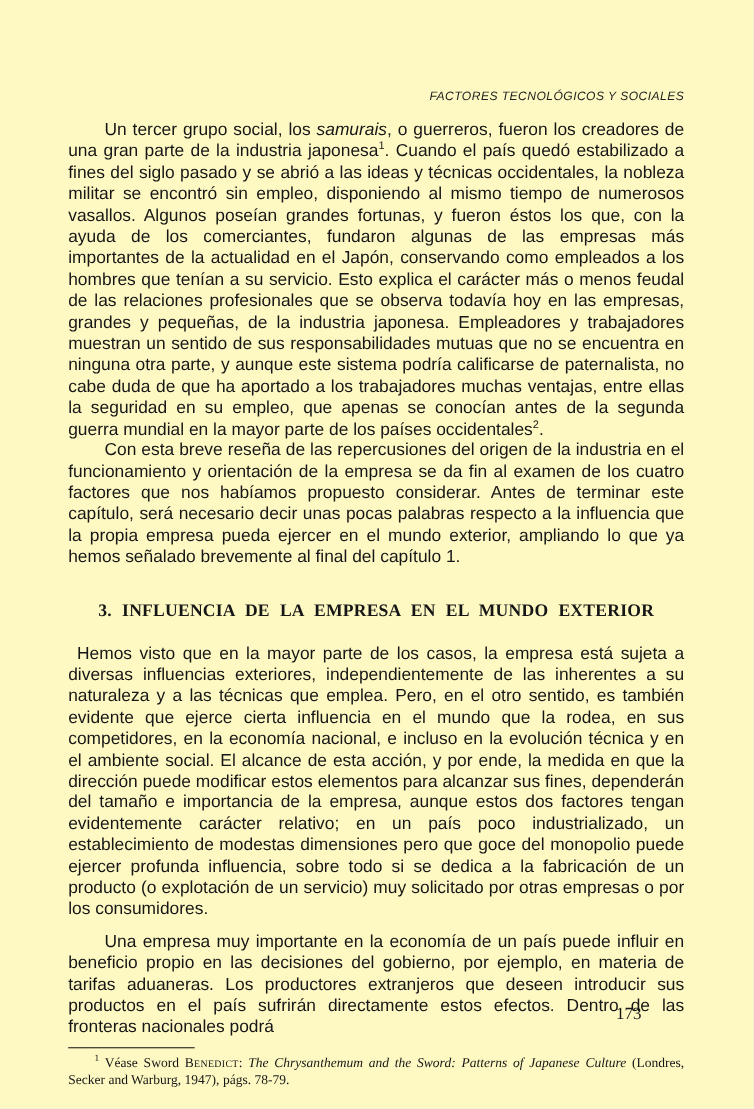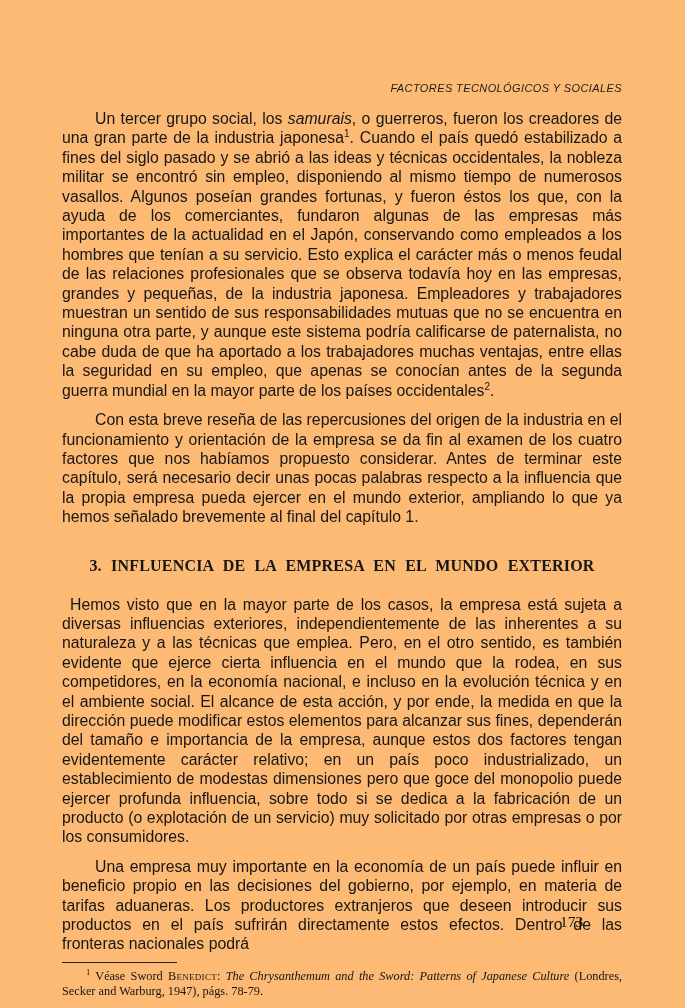--- a/index.html
+++ b/index.html
@@ -1,20 +1,20 @@
 <!DOCTYPE html>
 <html><head>
 <meta charset="utf-8">
 <style>
   html, body { margin: 0; padding: 0; background: #e8e8e8; }
   .page {
     position: relative;
     width: 685px;
     height: 1008px;
-    background: #fdba74;
+    background: #fef9c3;
     overflow: hidden;
     color: #161616;
   }
   .column {
     position: absolute;
     left: 62px;
     top: 82px;
     width: 560px;
   }
   .running-header {
@@ -29,21 +29,21 @@
   .para {
     font-family: Liberation Sans, sans-serif;
     font-size: 15.8px;
     line-height: 19.4px;
     text-align: justify;
     margin: 0;
   }
   .indent { text-indent: 33px; }
   .small-indent { text-indent: 8px; }
   .p1 { margin-top: 15px; }
-  .p2 { margin-top: 10px; }
+  .p2 { }
   .p4 { margin-top: 10px; }
   .heading {
     font-family: "Liberation Serif", serif;
     font-weight: bold;
     font-size: 16px;
     text-align: center;
     word-spacing: 5px;
     letter-spacing: 0.2px;
     margin: 30px 0 20px 0;
   }

